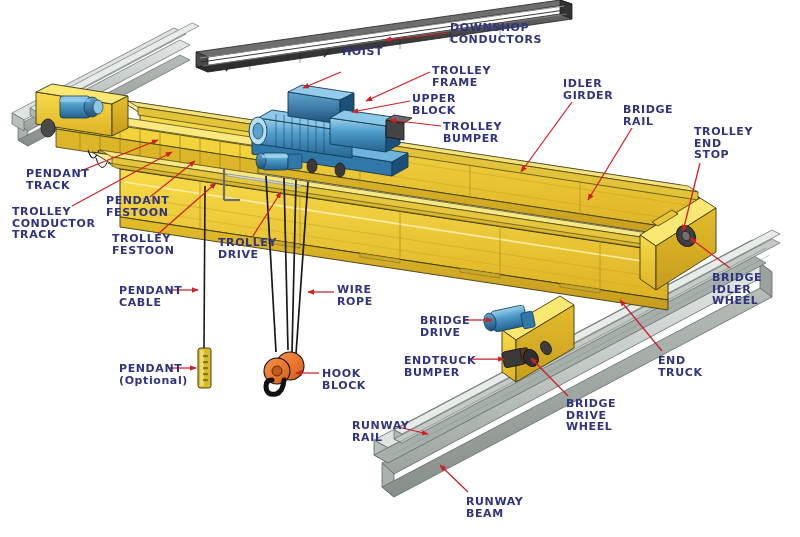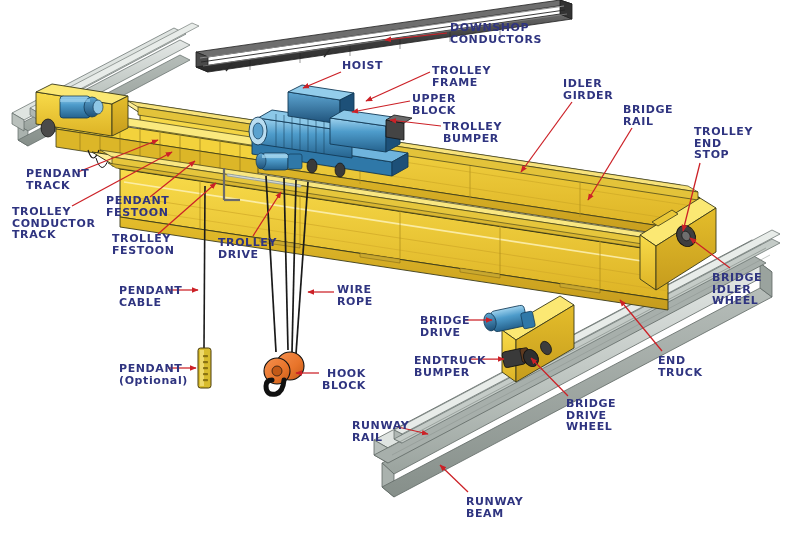--- a/index.html
+++ b/index.html
@@ -394,21 +394,21 @@
         <polyline points="662,351 620,300" marker-end="url(#arrowRed)"></polyline>
         <polyline points="568,396 531,358" marker-end="url(#arrowRed)"></polyline>
         <polyline points="398,427 428,434" marker-end="url(#arrowRed)"></polyline>
         <polyline points="468,492 440,465" marker-end="url(#arrowRed)"></polyline>
       </g>
   </svg>
 
   <div id="labels">
       <div class="lbl la" style="left: 450px; top: 22px;">DOWNSHOP
 CONDUCTORS</div>
-      <div class="lbl la" style="left: 342px; top: 60px;">HOIST</div>
+      <div class="lbl la" style="left: 342px; top: 46px;">HOIST</div>
       <div class="lbl la" style="left: 432px; top: 65px;">TROLLEY
 FRAME</div>
       <div class="lbl la" style="left: 412px; top: 93px;">UPPER
 BLOCK</div>
       <div class="lbl la" style="left: 443px; top: 121px;">TROLLEY
 BUMPER</div>
       <div class="lbl la" style="left: 563px; top: 78px;">IDLER
 GIRDER</div>
       <div class="lbl la" style="left: 623px; top: 104px;">BRIDGE
 RAIL</div>
@@ -425,25 +425,25 @@
       <div class="lbl la" style="left: 112px; top: 233px;">TROLLEY
 FESTOON</div>
       <div class="lbl la" style="left: 218px; top: 237px;">TROLLEY
 DRIVE</div>
       <div class="lbl la" style="left: 119px; top: 285px;">PENDANT
 CABLE</div>
       <div class="lbl mixed la" style="left: 119px; top: 363px;">PENDANT
 (Optional)</div>
       <div class="lbl la" style="left: 337px; top: 284px;">WIRE
 ROPE</div>
-      <div class="lbl la" style="left: 322px; top: 368px; text-align: right;">HOOK
+      <div class="lbl la" style="left: 322px; top: 368px;">HOOK
 BLOCK</div>
       <div class="lbl la" style="left: 420px; top: 315px;">BRIDGE
 DRIVE</div>
-      <div class="lbl la" style="left: 414px; top: 355px;">ENDTRUCK
+      <div class="lbl la" style="left: 404px; top: 355px;">ENDTRUCK
 BUMPER</div>
       <div class="lbl la" style="left: 712px; top: 272px;">BRIDGE
 IDLER
 WHEEL</div>
       <div class="lbl la" style="left: 658px; top: 355px;">END
 TRUCK</div>
       <div class="lbl la" style="left: 566px; top: 398px;">BRIDGE
 DRIVE
 WHEEL</div>
       <div class="lbl la" style="left: 352px; top: 420px;">RUNWAY

